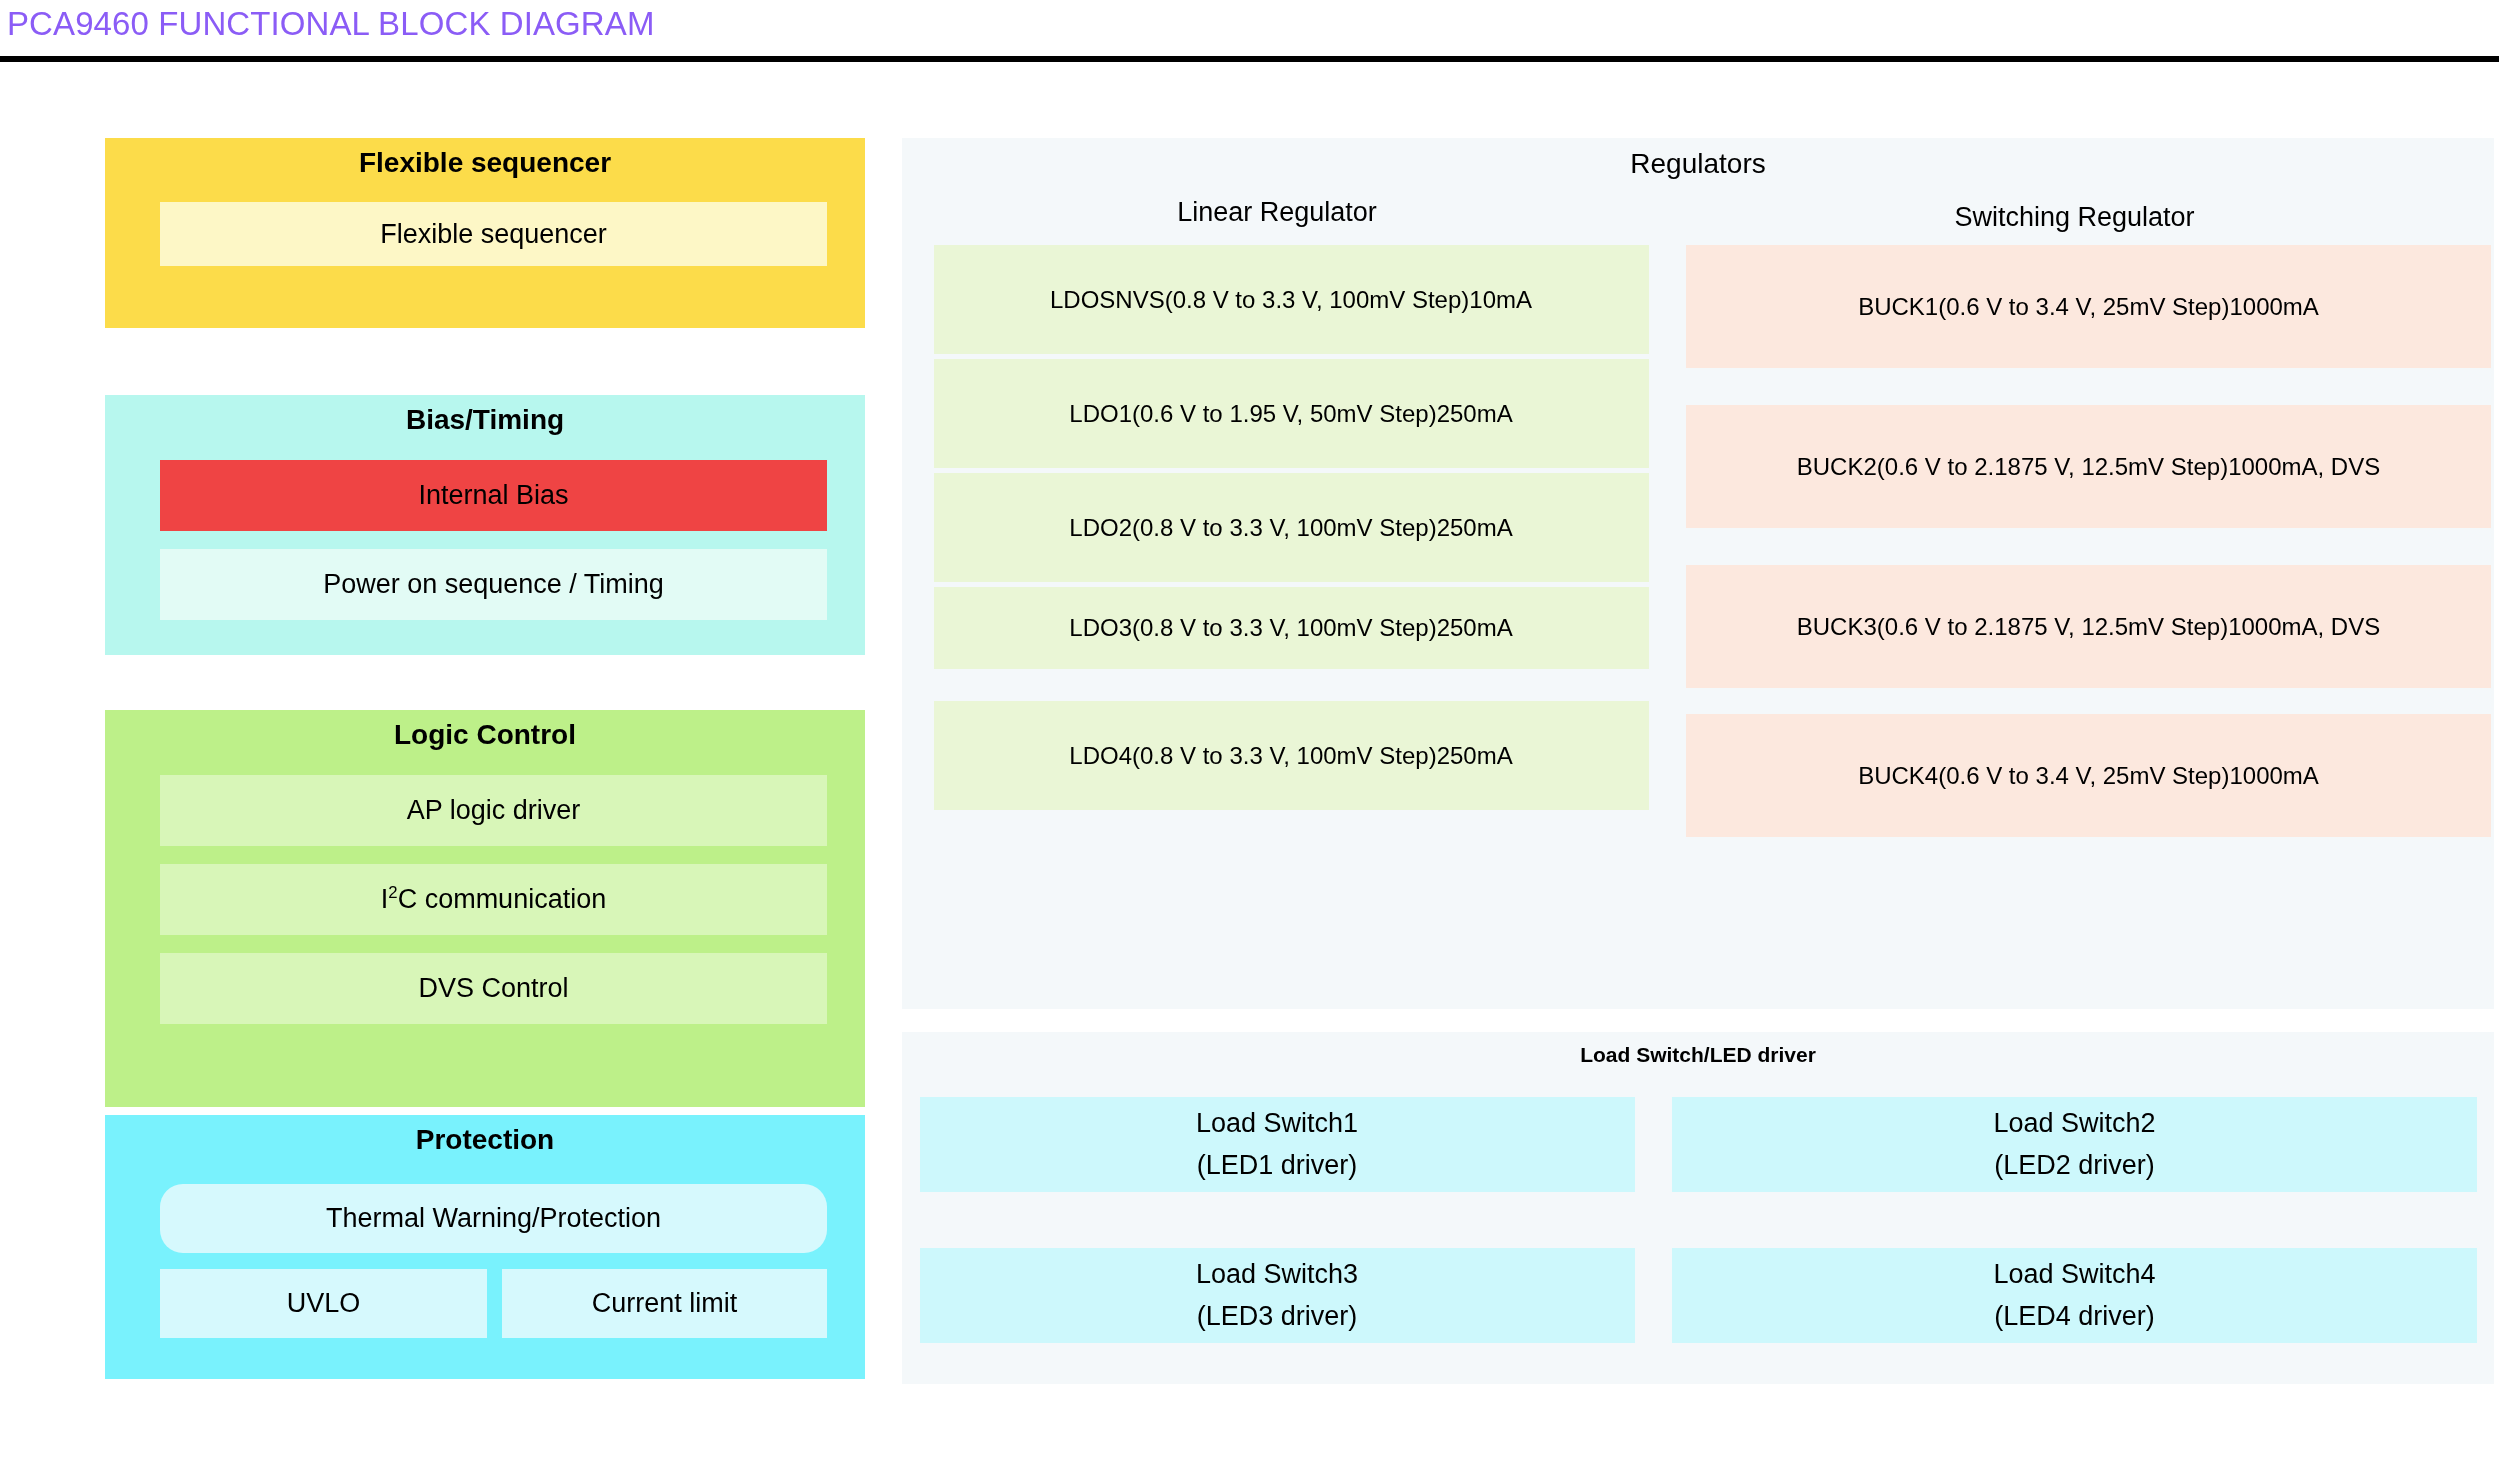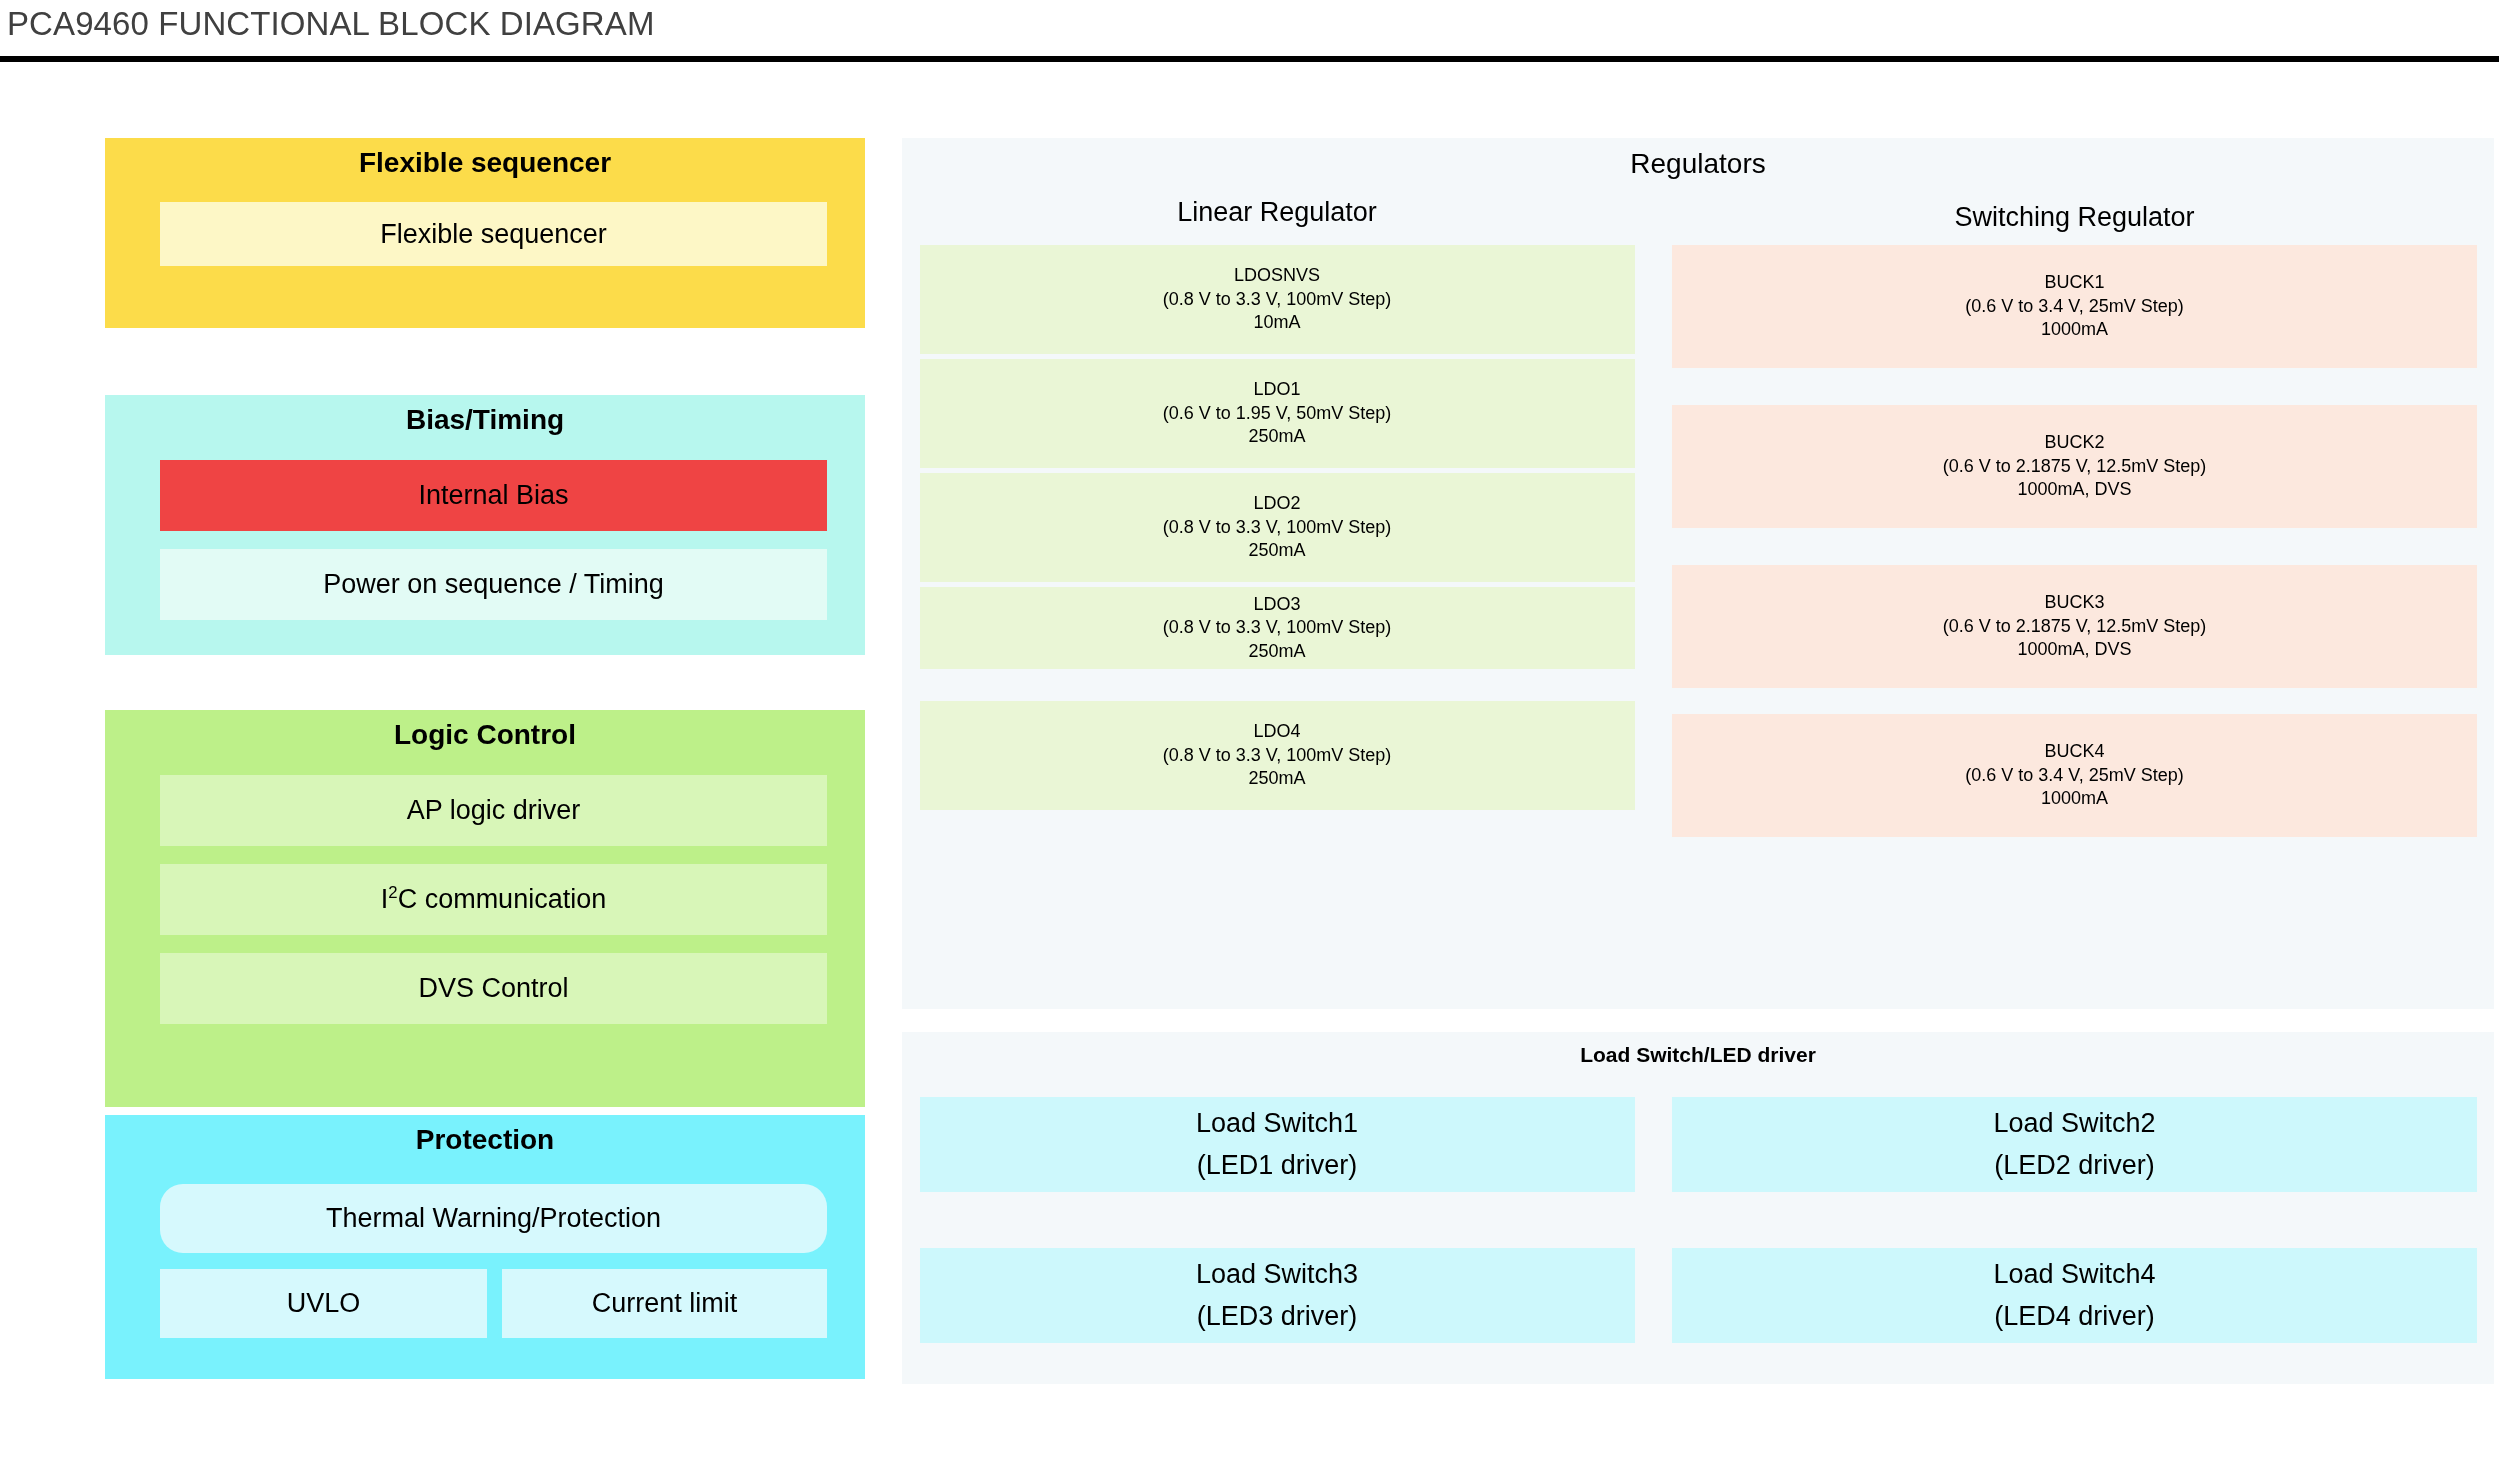--- a/index.html
+++ b/index.html
@@ -12,21 +12,21 @@
     overflow: hidden;
   }
 
   .page { position: relative; width: 2500px; height: 1482px; }
 
   
   .title-area { position: absolute; left: 0; top: 0; width: 2500px; height: 64px; }
   .page-title {
     position: absolute; left: 7px; top: 5px;
     font-size: 33px; font-weight: 400; letter-spacing: 0.1px;
-    white-space: nowrap; color: #404040;
+    white-space: nowrap; color: #8b5cf6;
   }
   .title-rule {
     position: absolute; left: 0; top: 56px;
     width: 2500px; height: 5.5px; background: #000000;
   }
 
   
   .block { position: absolute; }
   .block-title {
     width: 100%; text-align: center; font-weight: bold;
@@ -67,23 +67,23 @@
   #panel-reg .panel-title {
     width: 100%; text-align: center; font-weight: normal; font-size: 28px; padding-top: 10px;
   }
   .col-head {
     position: absolute; text-align: center; font-size: 27px; font-weight: 400;
   }
   #reg-head-linear { left: 17.5px; top: 59px; width: 715px; }
   #reg-head-switch { left: 770px; top: 64px; width: 805px; }
 
   .reg-box {
-    position: absolute; display: flex; flex-direction: column;
+    position: absolute; display: flex; flex-direction: row;
     align-items: center; justify-content: center;
-    font-size: 18px; line-height: 1.30; text-align: center;
+    font-size: 24px; line-height: 1.30; text-align: center; margin-left: 14px;
   }
   .ldo { background: #EAF6D6; left: 17.5px; width: 715px; }
   .buck { background: #FCE8DE; left: 770px; width: 805px; }
 
   
   #panel-ls { left: 902px; top: 1032px; width: 1592px; height: 352px; background: #F4F8FA; }
   #panel-ls .panel-title {
     width: 100%; text-align: center; font-weight: bold; font-size: 21px; padding-top: 11px;
   }
   .ls-box {

